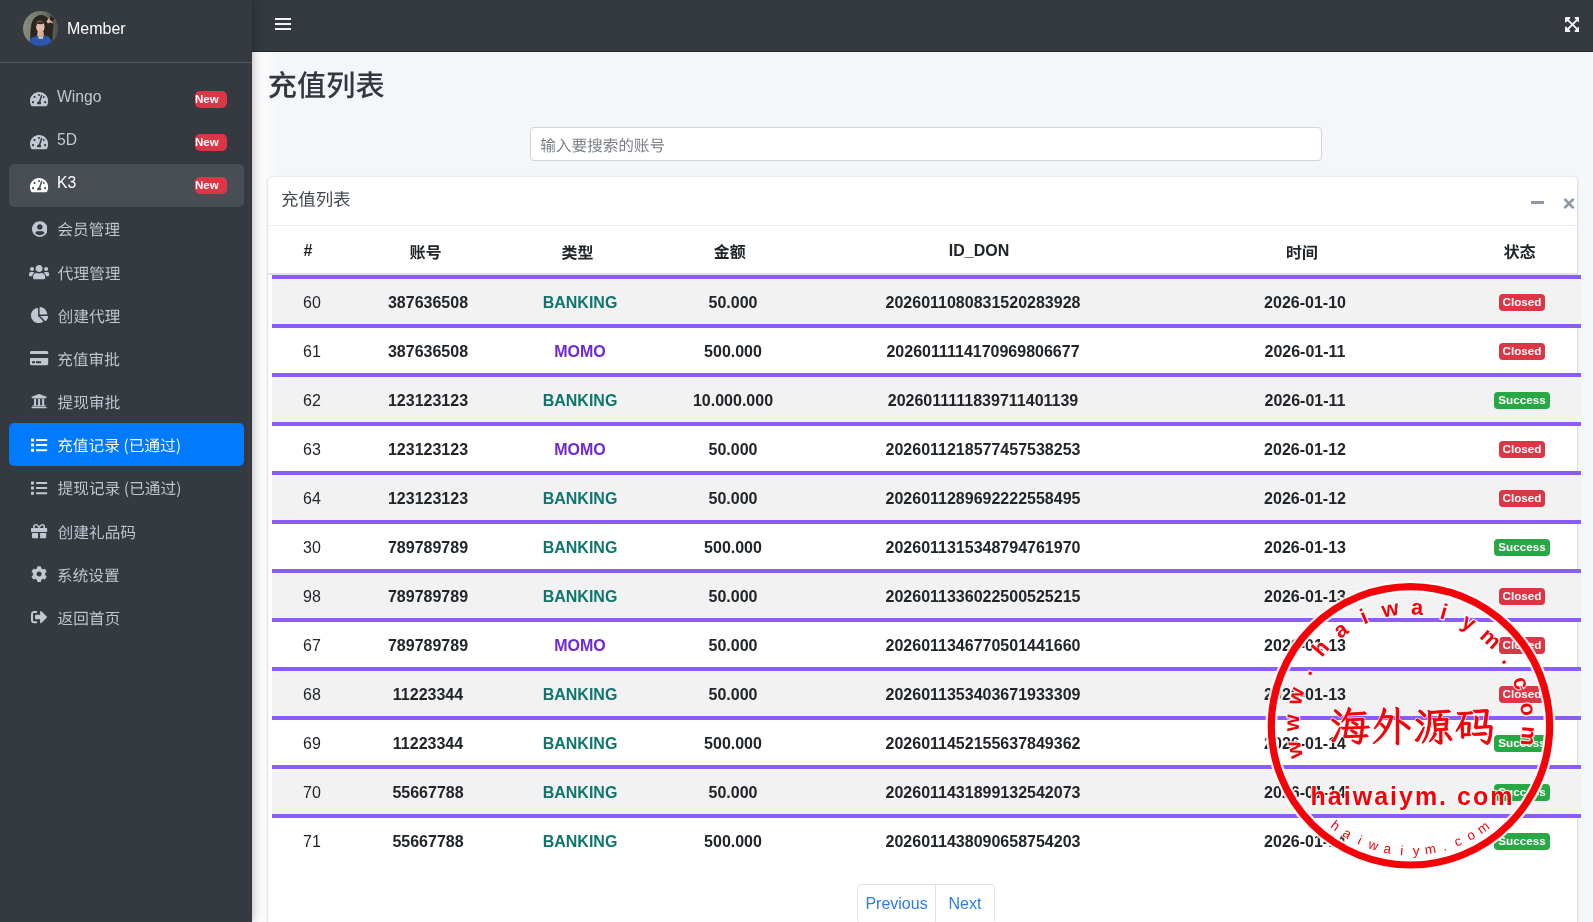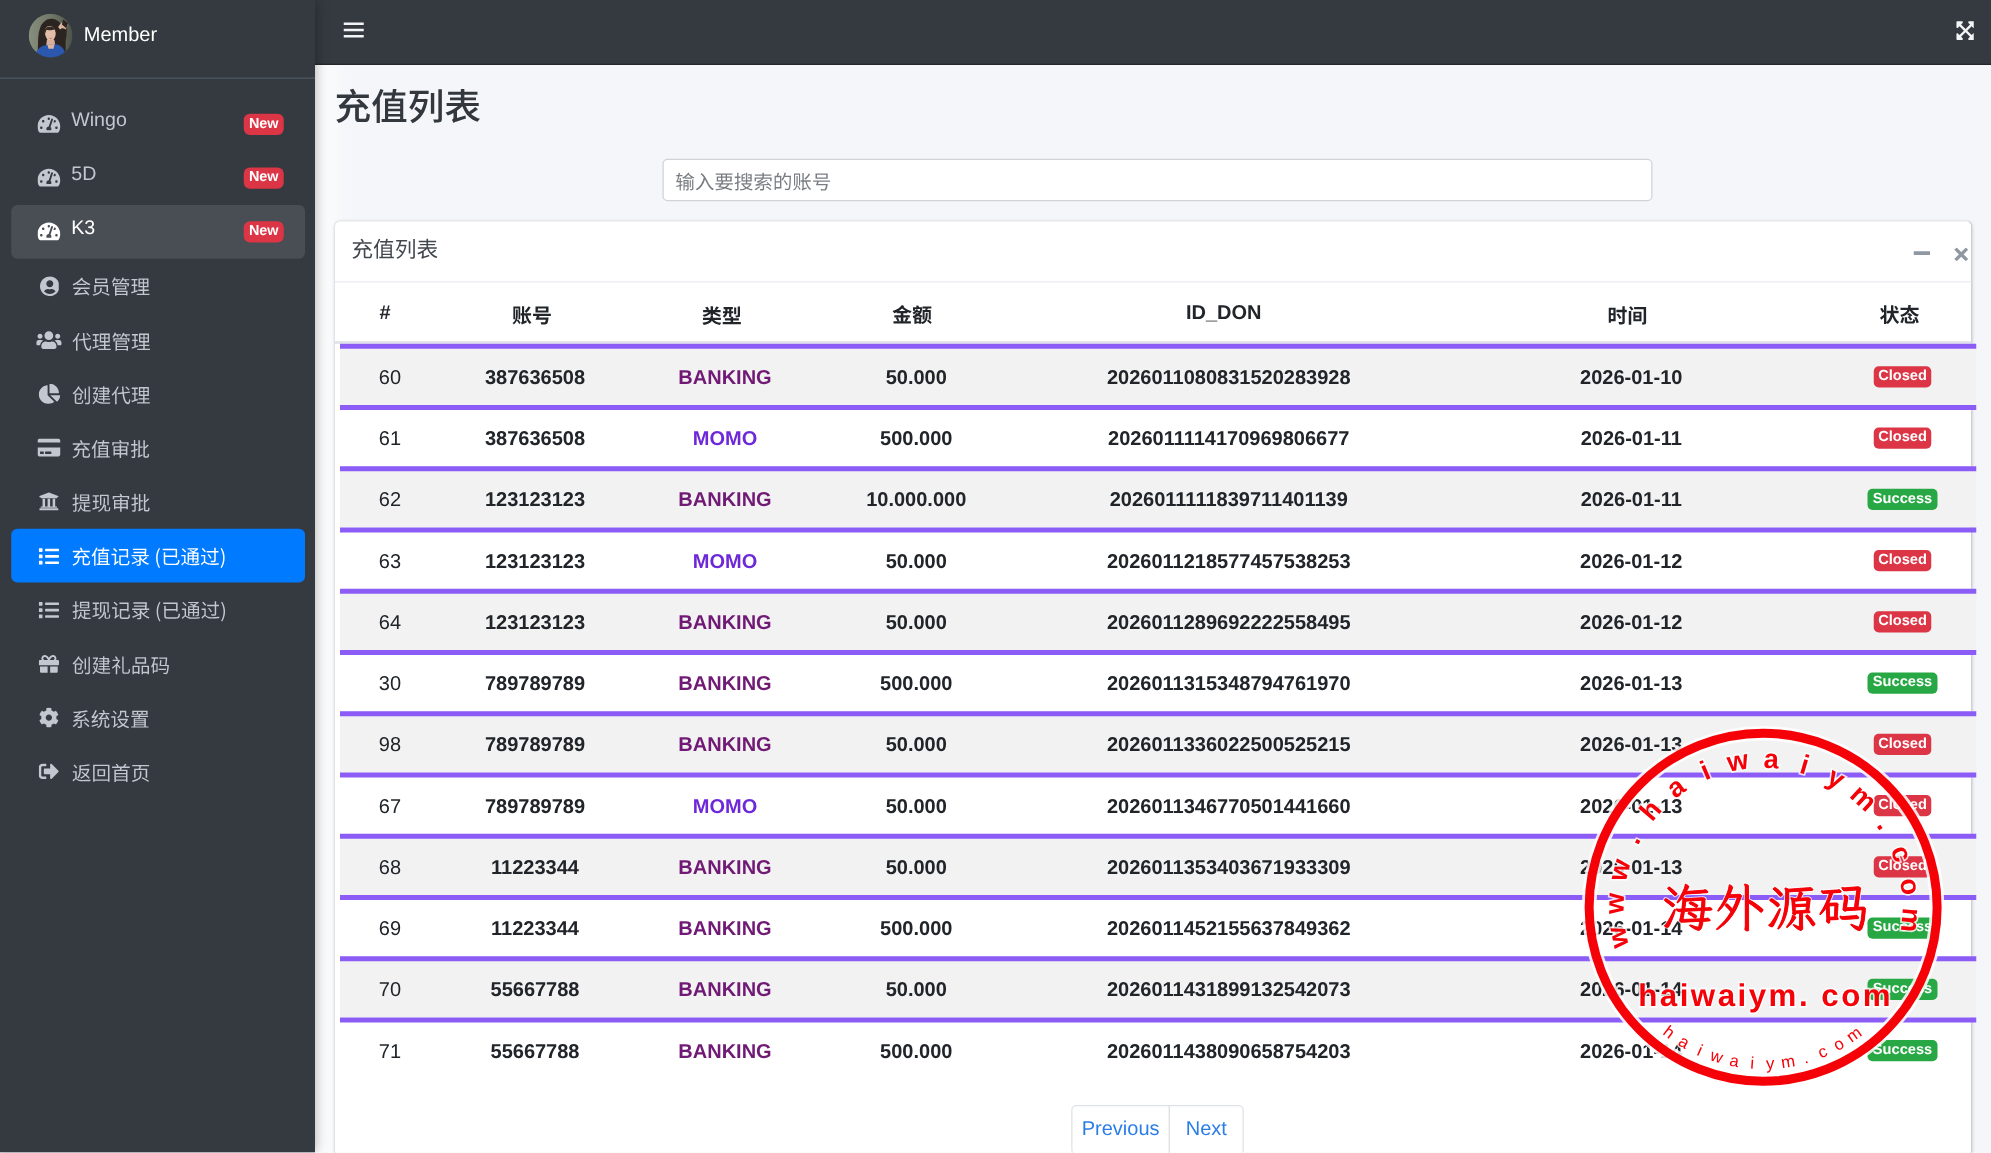--- a/index.html
+++ b/index.html
@@ -10,32 +10,32 @@
 .gradL{position:absolute;left:252px;top:52px;width:26px;height:870px;
  background:linear-gradient(to right,#ffffff,#f4f6f9)}
 .member{position:absolute;left:67px;top:20px;font-size:16px;color:#fff}
 .divider{position:absolute;left:0;top:62px;width:252px;border-bottom:1px solid #4f5962}
 .item{position:absolute;left:9px;width:235px;height:42.5px;border-radius:5px}
 .item.hov{background:rgba(255,255,255,.1)}
 .item.act{background:#007bff}
 .ilabel{position:absolute;left:48px;top:10px;font-size:15.7px;color:#c2c7d0}
 .act .ilabel,.hov .ilabel{color:#fff}
 .newb{position:absolute;left:195px;width:32px;height:17px;background:#dc3545;border-radius:5px;
- color:#fff;font-size:11.5px;font-weight:bold;text-align:center;line-height:17px}
+ color:#fff;font-size:11.5px;font-weight:bold;text-align:left;line-height:17px}
 .card{position:absolute;left:268px;top:177px;width:1309px;height:758px;background:#fff;border-radius:4px;
  box-shadow:0 0 1px rgba(0,0,0,.125),0 1px 3px rgba(0,0,0,.2);z-index:2}
 .chead{position:absolute;left:0;top:0;width:1309px;height:49px;border-bottom:1px solid #e9ecef}
 .searchbox{position:absolute;left:530px;top:127px;width:792px;height:34px;background:#fff;
  border:1px solid #ced4da;border-radius:4px;z-index:2}
 .row{position:absolute;left:4px;width:1309px;height:49px;border-top:4px solid #8b5cf6}
 .row.odd{background:#f2f2f2}
 .cell{position:absolute;top:0;height:49px;line-height:48px;text-align:center;font-size:16px;
  font-weight:bold;color:#212529;white-space:nowrap}
 .cell.plain{font-weight:normal}
-.cell.bank{color:#701a75}
+.cell.bank{color:#0f766e}
 .cell.momo{color:#6d28d9}
 .badge{display:inline-block;vertical-align:middle;margin-top:-3px;padding:2.5px 4px;border-radius:4px;color:#fff;
  font-size:11.7px;font-weight:bold;line-height:1;font-family:"Liberation Sans",sans-serif}
 .badge.closed{background:#dc3545}
 .badge.success{background:#28a745}
 .thead{position:absolute;left:0;top:49px;width:1309px;height:49px;border-bottom:2px solid #dee2e6}
 .th{position:absolute;top:0;height:49px;line-height:49px;text-align:center;font-size:16px;font-weight:bold;color:#212529}
 .pbtn{position:absolute;top:0;height:40px;background:#fff;border:1px solid #dee2e6;color:#2b7de8;
  font-size:16px;text-align:center;line-height:38px}
 .stamp{position:absolute;left:0;top:0;z-index:50}

